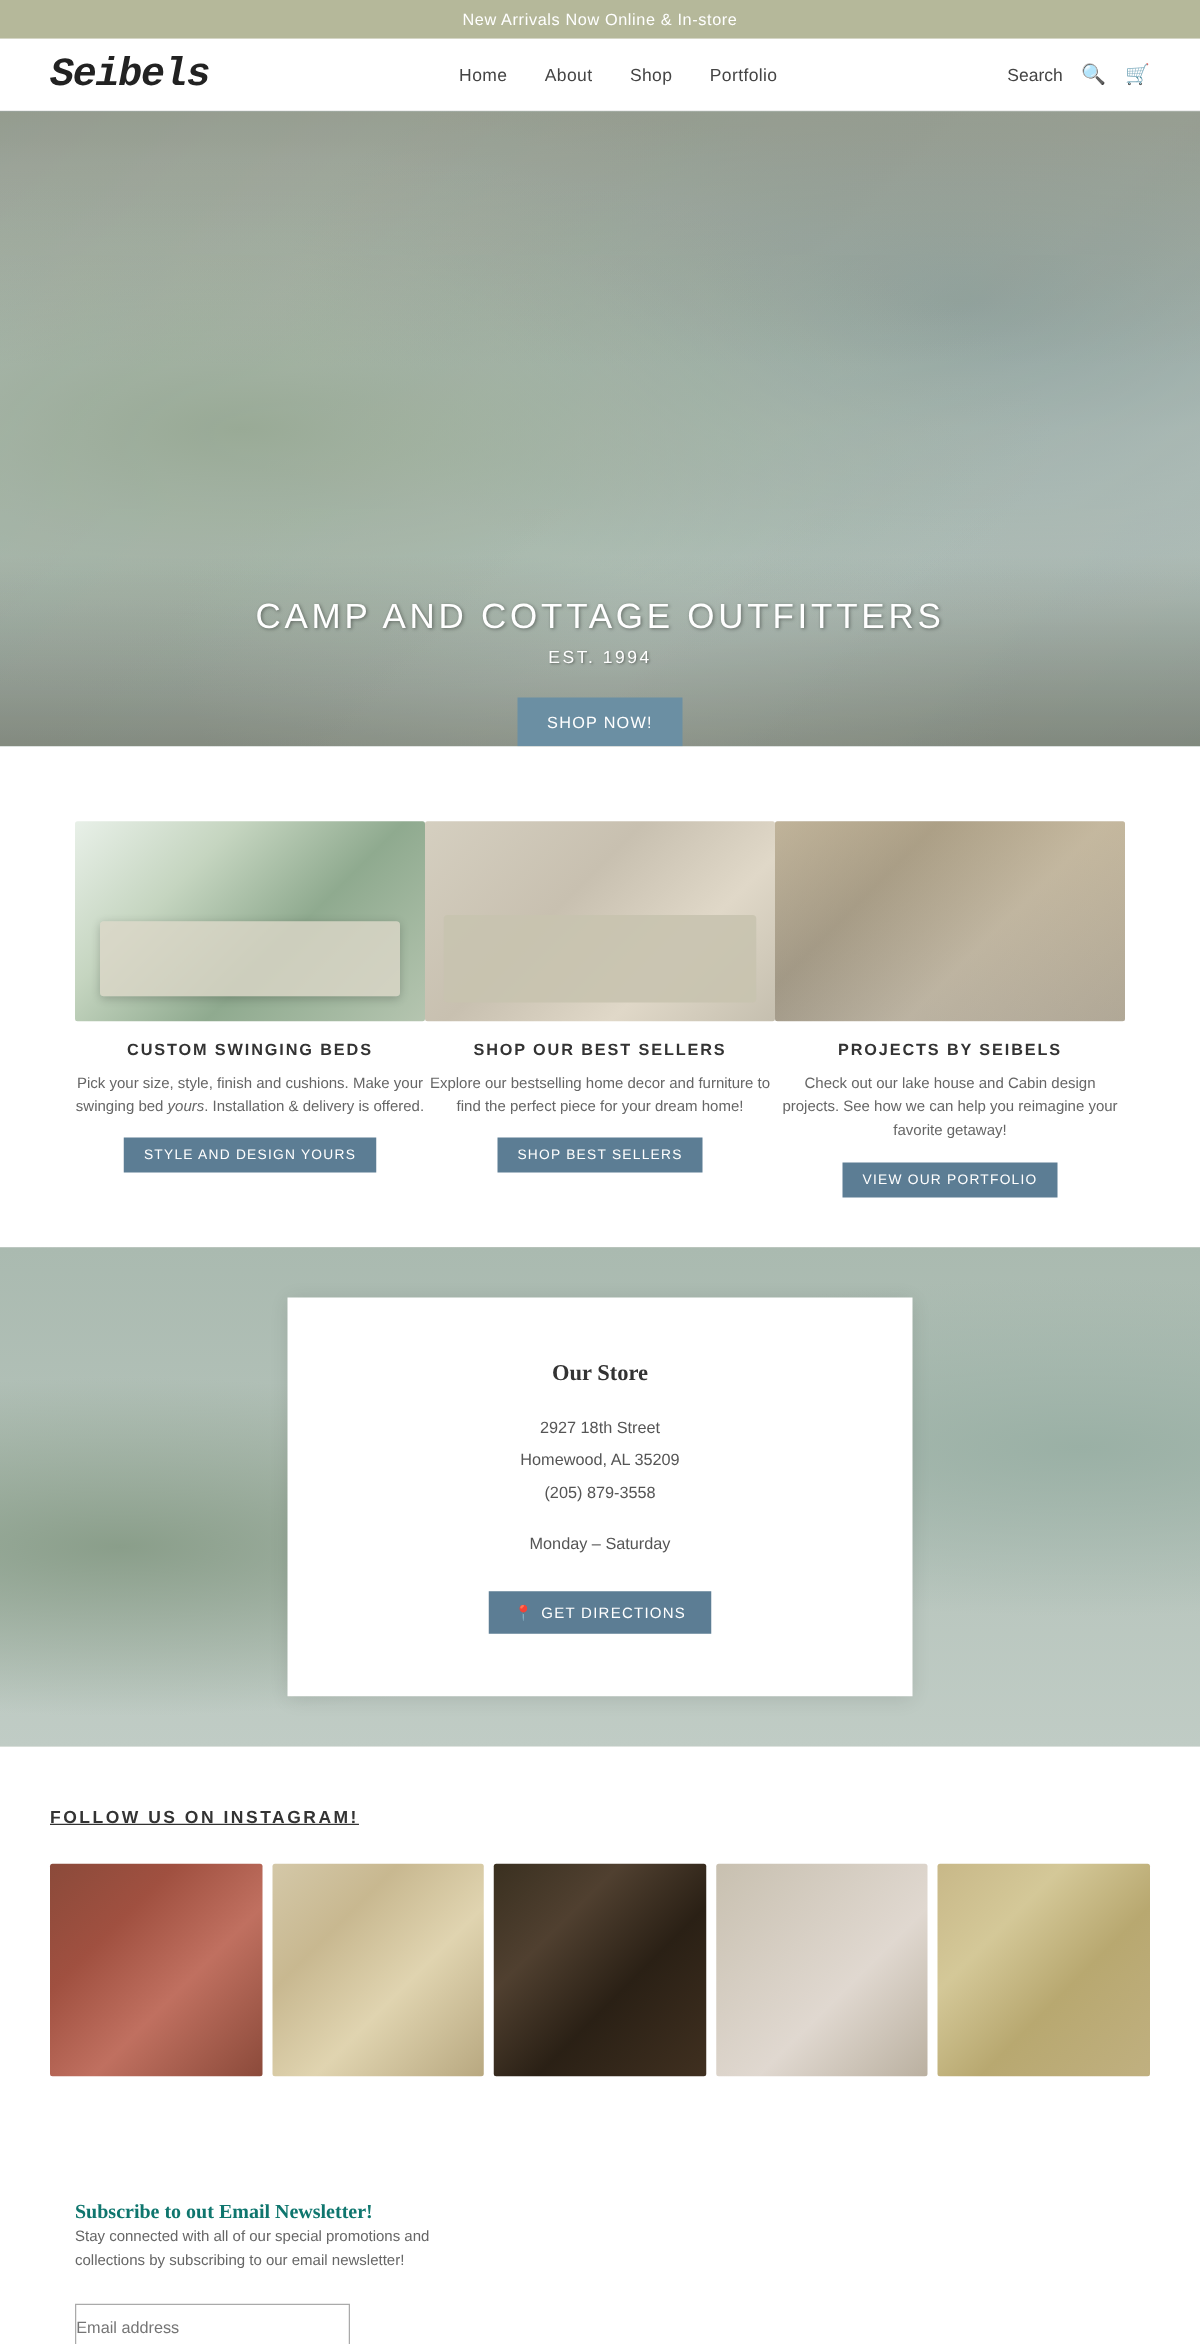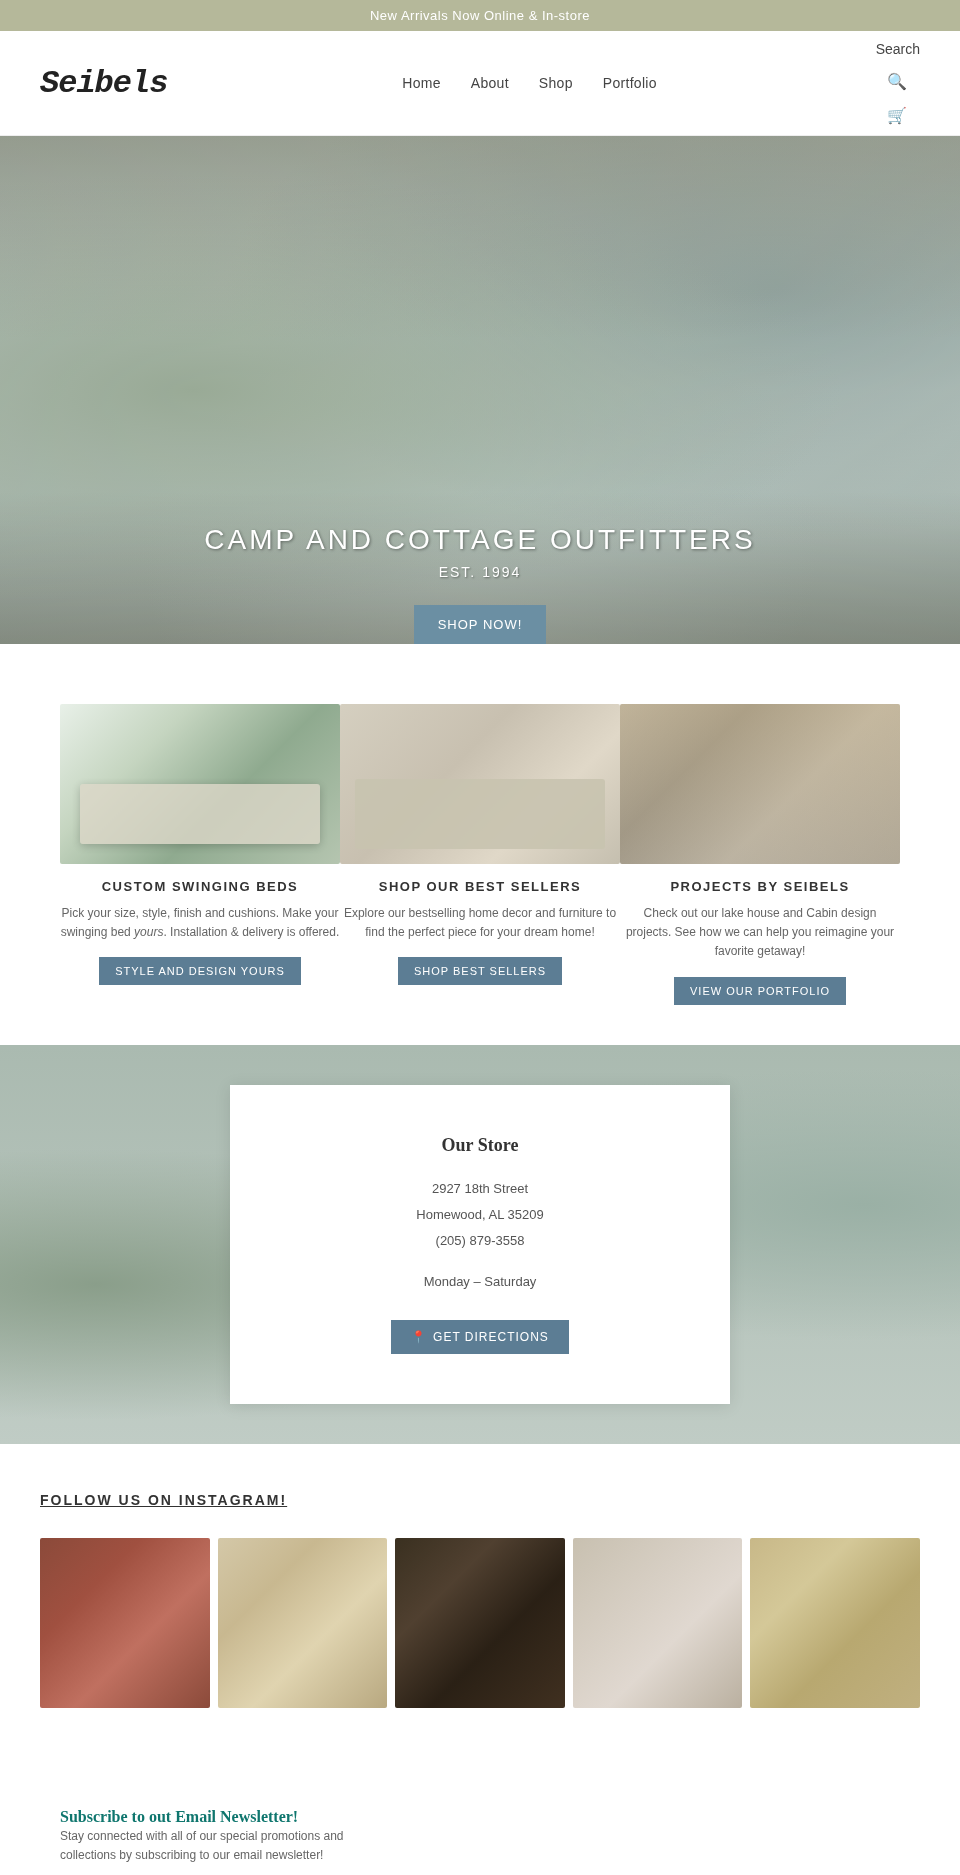--- a/index.html
+++ b/index.html
@@ -53,21 +53,20 @@
       font-family: Arial, sans-serif;
       letter-spacing: 0.3px;
     }
     .header-right {
       display: flex;
       align-items: center;
       gap: 15px;
       font-family: Arial, sans-serif;
       font-size: 14px;
       color: #444;
-      flex-direction: column;
     }
     .search-label {
       color: #444;
     }
     .icon-search, .icon-cart {
       font-size: 16px;
       cursor: pointer;
       color: #444;
     }
 

